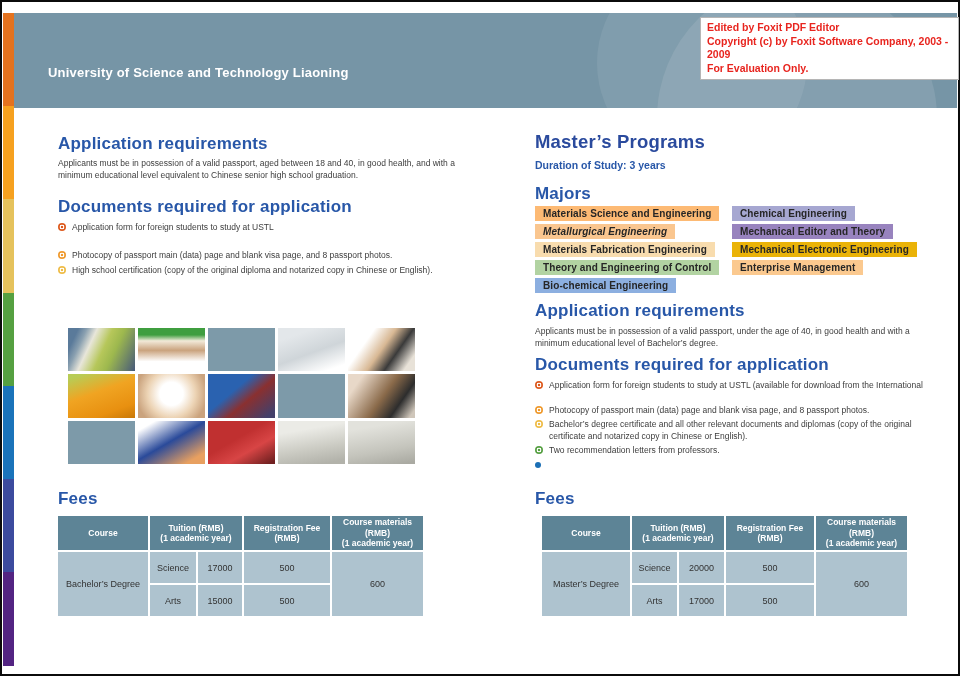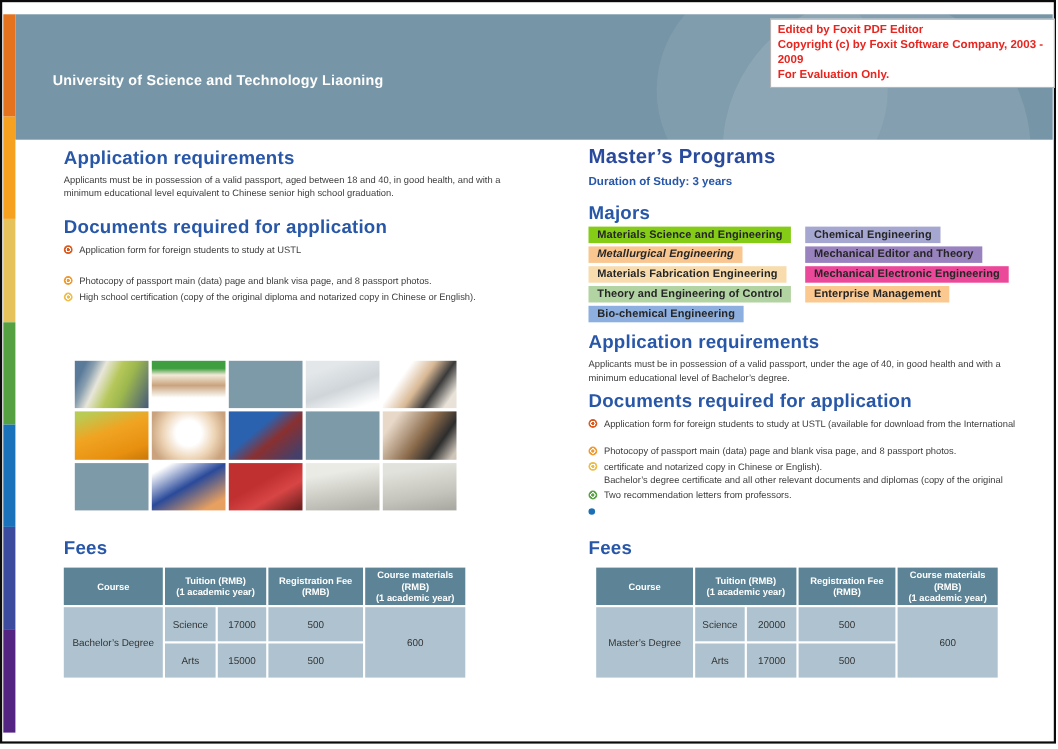--- a/index.html
+++ b/index.html
@@ -10,21 +10,21 @@
   
   .stripe{position:absolute;left:3px;width:11px;}
   .s1{top:13px;height:93px;background:#e4721f;}
   .s2{top:106px;height:93px;background:#f6a11f;}
   .s3{top:199px;height:94px;background:#e5c25c;}
   .s4{top:293px;height:93px;background:#55a041;}
   .s5{top:386px;height:93px;background:#1a73ba;}
   .s6{top:479px;height:93px;background:#3c4b9e;}
   .s7{top:572px;height:94px;background:#532482;}
   
-  .band{position:absolute;left:14px;top:13px;width:943px;height:114px;background:#7695a6;overflow:hidden;}
+  .band{position:absolute;left:14px;top:13px;width:943px;height:95px;background:#7695a6;overflow:hidden;}
   .circ{position:absolute;border-radius:50%;background:rgba(255,255,255,0.10);}
   .circ.c1{width:280px;height:280px;right:20px;bottom:-150px;}
   .circ.c2{width:210px;height:210px;right:150px;bottom:-60px;background:rgba(255,255,255,0.08);}
   .band-title{position:absolute;left:34px;top:52px;color:#fff;font-size:13px;font-weight:bold;letter-spacing:.2px;}
   
   .watermark{position:absolute;left:700px;top:17px;width:245px;background:#fff;border:1px solid #b5b5b5;
              padding:3px 6px 4px 6px;z-index:60;color:#e8251f;font-weight:bold;font-size:10.5px;line-height:13.5px;}
   
   .h2{position:absolute;color:#2857a8;font-weight:bold;font-size:17px;letter-spacing:.2px;}
   .h1{position:absolute;color:#2a4a9d;font-weight:bold;font-size:18.5px;letter-spacing:.2px;}
@@ -149,30 +149,30 @@
   <div class="td g-c2 g-r3">Arts</div>
   <div class="td g-c3 g-r3">15000</div>
   <div class="td g-c4 g-r3">500</div>
 </div>
 
 <div class="h1" style="left:535px;top:131px;">Master’s Programs</div>
 <div class="duration" style="left:535px;top:159px;">Duration of Study: 3 years</div>
 <div class="h2" style="left:535px;top:184px;">Majors</div>
 
 <div class="chip-col" style="left:535px;top:206px;">
-  <span class="chip" style="background: #84cc16;">Materials Science and Engineering</span>
+  <span class="chip" style="background: #fdba74;">Materials Science and Engineering</span>
   <span class="chip" style="background: rgb(250, 198, 143); font-style: italic;">Metallurgical Engineering</span>
   <span class="chip" style="background: rgb(248, 220, 174);">Materials Fabrication Engineering</span>
   <span class="chip" style="background: rgb(178, 211, 162);">Theory and Engineering of Control</span>
   <span class="chip" style="background: rgb(140, 175, 224);">Bio-chemical Engineering</span>
 </div>
 <div class="chip-col" style="left:732px;top:206px;">
   <span class="chip" style="background: rgb(166, 167, 209);">Chemical Engineering</span>
   <span class="chip" style="background: rgb(152, 131, 190);">Mechanical Editor and Theory</span>
-  <span class="chip" style="background: #ec4899;">Mechanical Electronic Engineering</span>
+  <span class="chip" style="background: #eab308;">Mechanical Electronic Engineering</span>
   <span class="chip" style="background: rgb(251, 201, 143);">Enterprise Management</span>
 </div>
 
 <div class="h2" style="left:535px;top:301px;">Application requirements</div>
 
 <div class="para" style="left:535px;top:325px;width:375px;">
   <div class="line">Applicants must be in possession of a valid passport, under the age of 40, in good health and with a</div>
   <div class="line">minimum educational level of Bachelor’s degree.</div>
 </div>
 
@@ -181,22 +181,22 @@
 <div class="bullet" style="left:535px;top:379px;width:380px;">
   <span class="dot" style="background: radial-gradient(circle, rgb(221, 90, 30) 0px, rgb(221, 90, 30) 1.3px, rgb(255, 255, 255) 1.6px, rgb(255, 255, 255) 2.3px, rgb(221, 90, 30) 2.6px, rgb(221, 90, 30) 100%);"></span>
   <div class="line">Application form for foreign students to study at USTL (available for download from the International</div>
 </div>
 <div class="bullet" style="left:535px;top:404px;width:380px;">
   <span class="dot" style="background: radial-gradient(circle, rgb(239, 154, 46) 0px, rgb(239, 154, 46) 1.3px, rgb(255, 255, 255) 1.6px, rgb(255, 255, 255) 2.3px, rgb(239, 154, 46) 2.6px, rgb(239, 154, 46) 100%);"></span>
   <div class="line">Photocopy of passport main (data) page and blank visa page, and 8 passport photos.</div>
 </div>
 <div class="bullet" style="left:535px;top:418px;width:380px;">
   <span class="dot" style="background: radial-gradient(circle, rgb(238, 188, 72) 0px, rgb(238, 188, 72) 1.3px, rgb(255, 255, 255) 1.6px, rgb(255, 255, 255) 2.3px, rgb(238, 188, 72) 2.6px, rgb(238, 188, 72) 100%);"></span>
+  <div class="line">Bachelor’s degree certificate and all other relevant documents and diplomas (copy of the original</div>
   <div class="line">certificate and notarized copy in Chinese or English).</div>
-  <div class="line">Bachelor’s degree certificate and all other relevant documents and diplomas (copy of the original</div>
 </div>
 <div class="bullet" style="left:535px;top:444px;width:380px;">
   <span class="dot" style="background: radial-gradient(circle, rgb(87, 160, 67) 0px, rgb(87, 160, 67) 1.3px, rgb(255, 255, 255) 1.6px, rgb(255, 255, 255) 2.3px, rgb(87, 160, 67) 2.6px, rgb(87, 160, 67) 100%);"></span>
   <div class="line">Two recommendation letters from professors.</div>
 </div>
 <div class="bullet" style="left:535px;top:459px;width:380px;">
   <span class="dot small" style="background: rgb(27, 111, 181);"></span>
   <div class="line"></div>
 </div>
 

